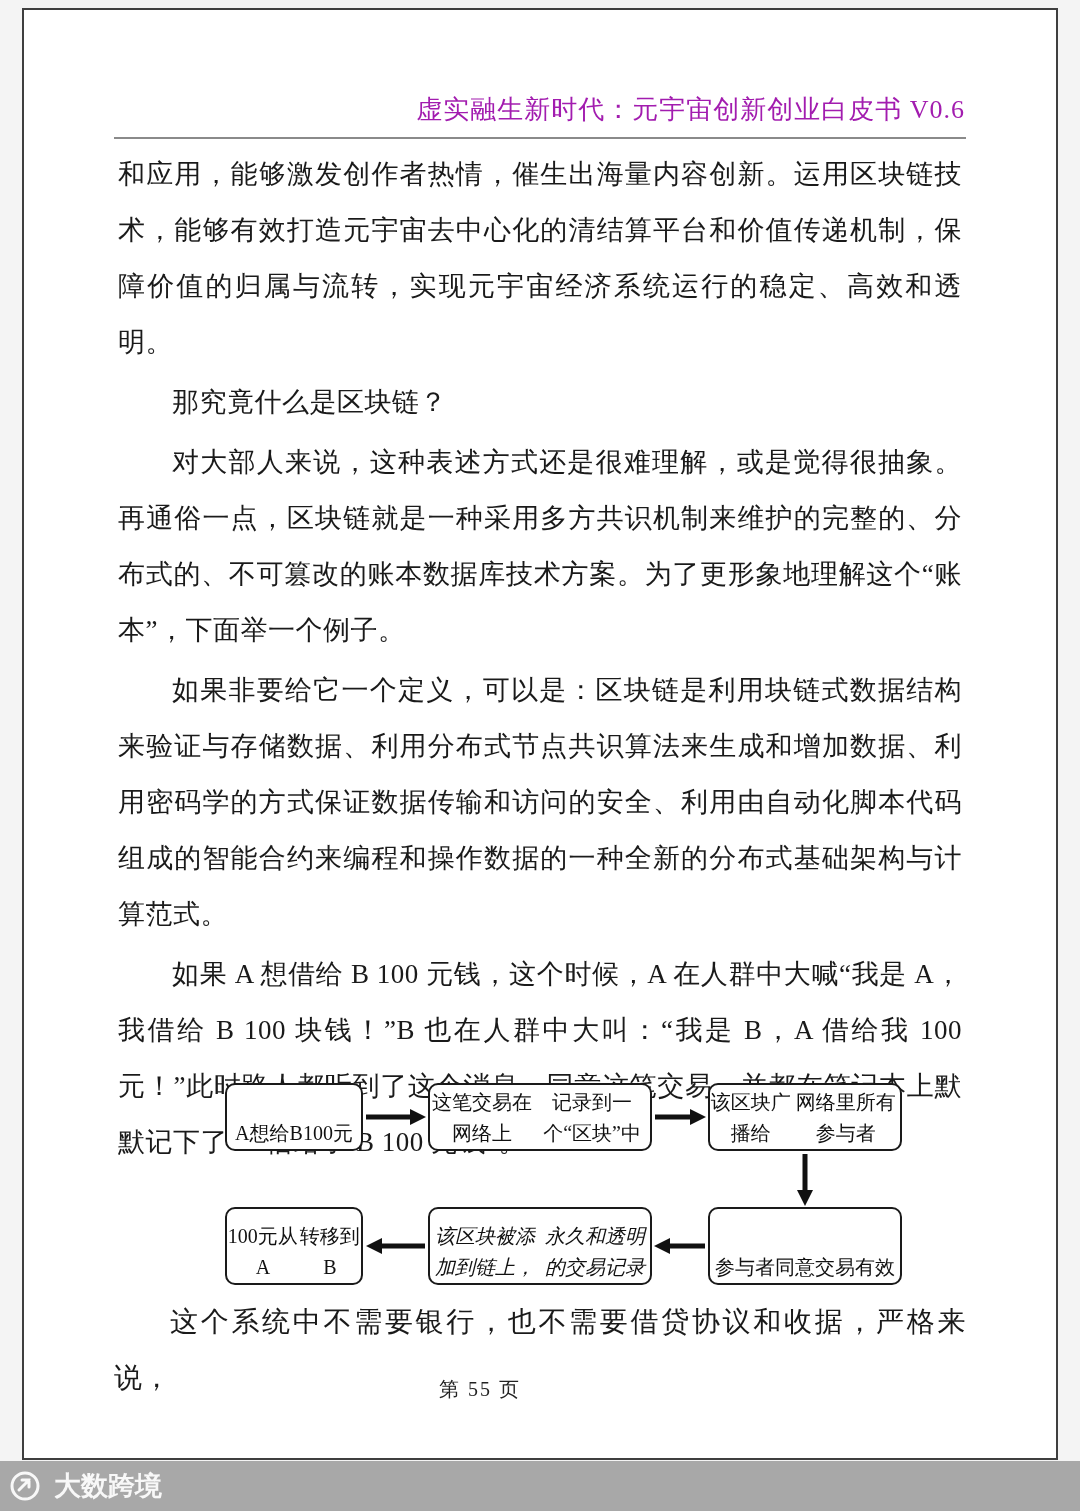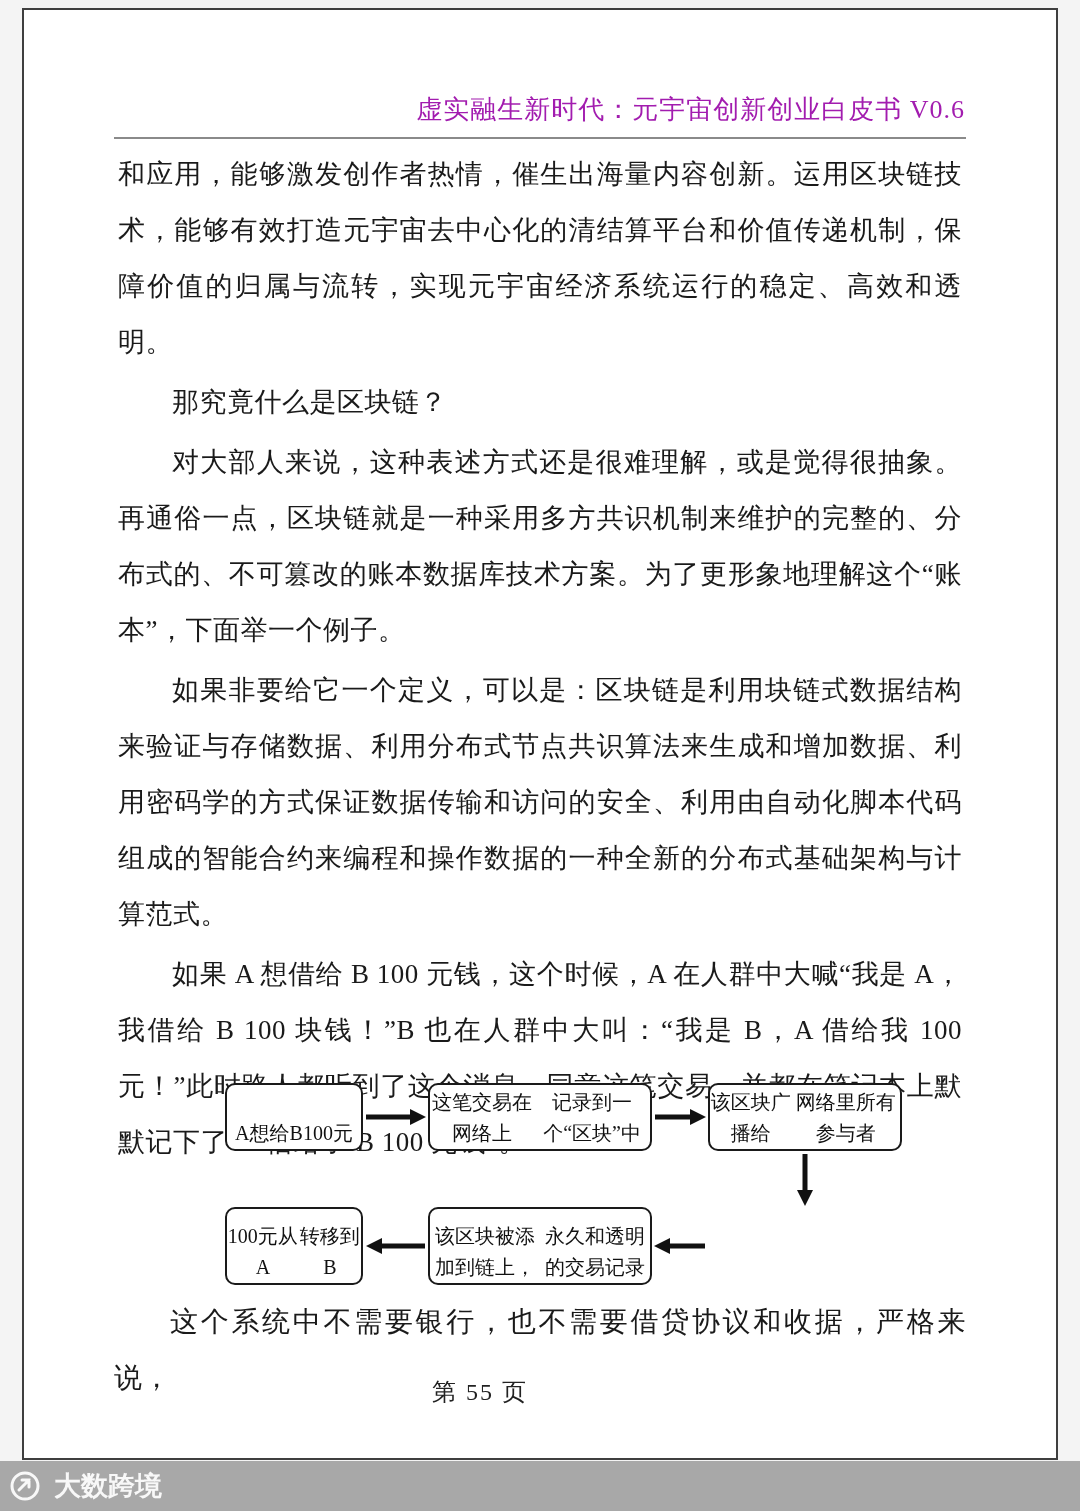--- a/index.html
+++ b/index.html
@@ -59,37 +59,37 @@
     border-radius:10px;
     background:#fff;
     display:flex;flex-direction:row;
     align-items:flex-end;justify-content:center;
     line-height:31px;text-align:center;
   }
   .fb1{left:225px;top:5px;width:138px;height:68px;}
   .fb2{left:428px;top:5px;width:224px;height:68px;}
   .fb3{left:708px;top:5px;width:194px;height:68px;}
   .fb6{left:708px;top:129px;width:194px;height:78px;}
-  .fb5{left:428px;top:129px;width:224px;height:78px;}
+  .fb5{left:428px;top:129px;width:224px;height:78px;font-style:italic;}
   .fb4{left:225px;top:129px;width:138px;height:78px;}
   .para-after{
     position:absolute;
     left:114px;top:1294px;
     width:852px;
     font-size:28px;color:#1a1a1a;
     line-height:56px;letter-spacing:0.5px;
     text-align:justify;text-indent:2em;
     margin:0;
   }
   .footer-page{
     position:absolute;
     left:22px;top:1376px;
     width:916px;
     text-align:center;
-    font-size:24px;letter-spacing:2px;color:#222;
+    font-size:20px;letter-spacing:2px;color:#222;
   }
   .bottom-band{
     position:absolute;
     left:0;top:1461px;
     width:1080px;height:50px;
     background:#a8a8a8;
   }
   .watermark{
     position:absolute;
     left:8px;top:1468px;
@@ -152,20 +152,24 @@
       <span>100元</span>
     </div>
     <div class="flow-box fb3">
       <span>该区块广播给</span>
       <span>网络里所有参与者</span>
     </div>
     <div class="flow-box fb2">
       <span>这笔交易在网络上</span>
       <span>记录到一个“区块”中</span>
     </div>
+    <div class="flow-box fb6">
+      <span>参与者同意</span>
+      <span>交易有效</span>
+    </div>
     <div class="flow-box fb5">
       <span>该区块被添加到链上，</span>
       <span>永久和透明的交易记录</span>
     </div>
     <div class="flow-box fb4">
       <span>100元从A</span>
       <span>转移到B</span>
     </div>
   </div>
 

